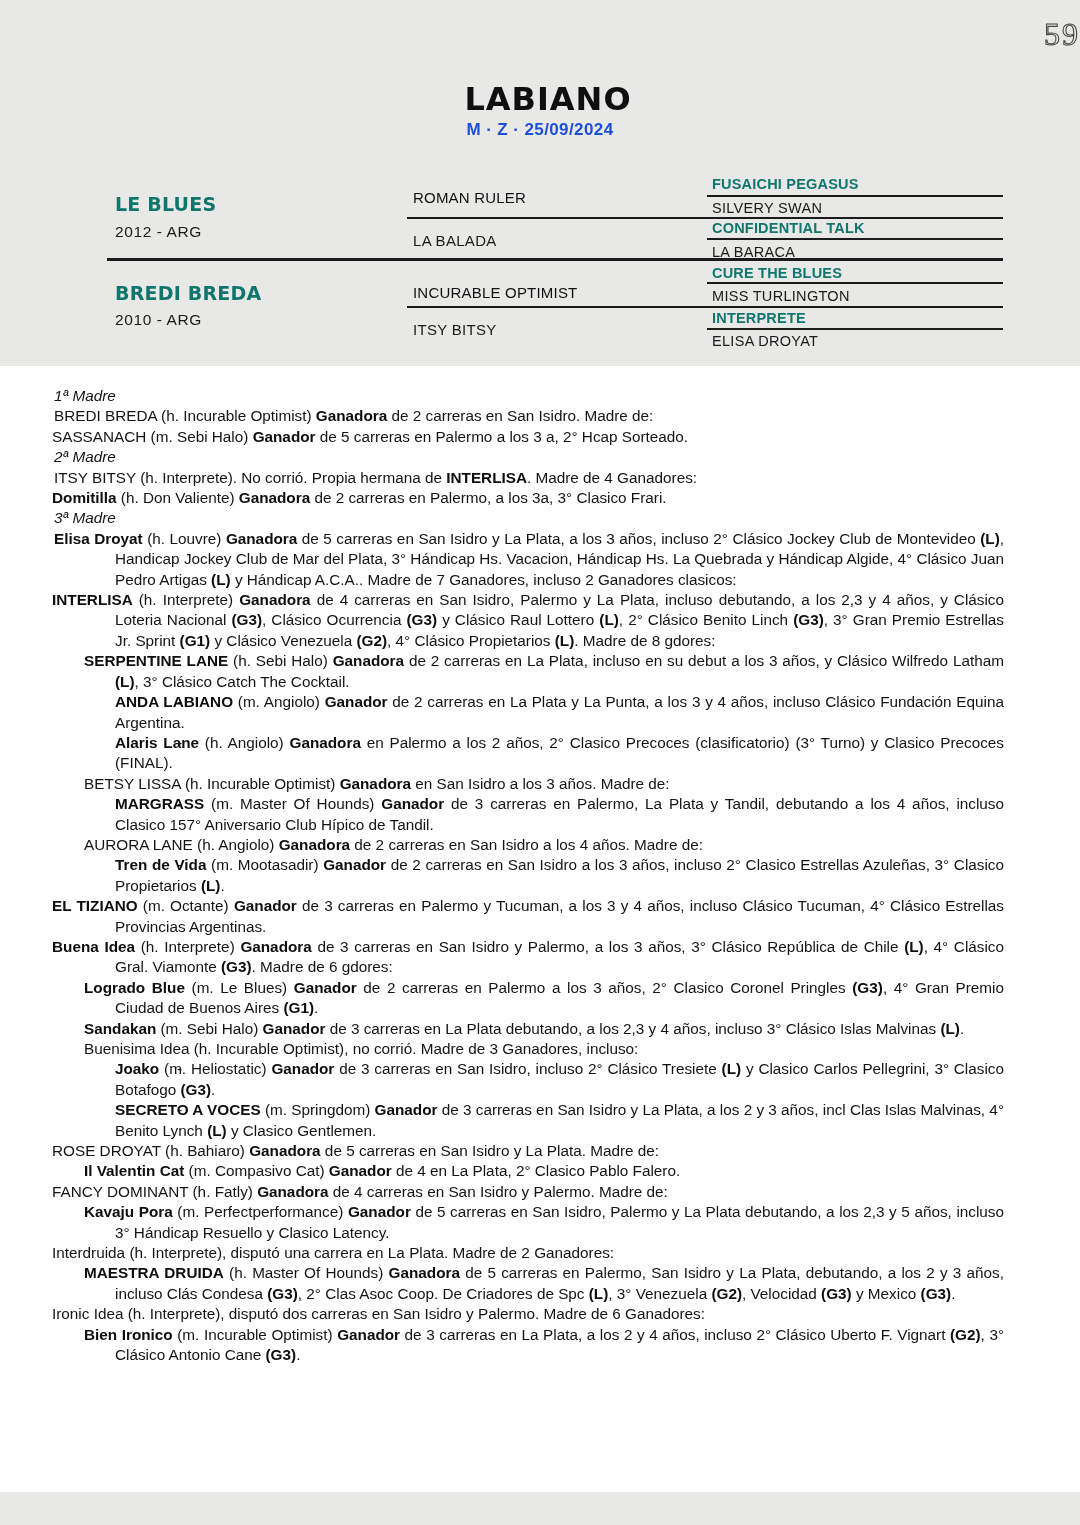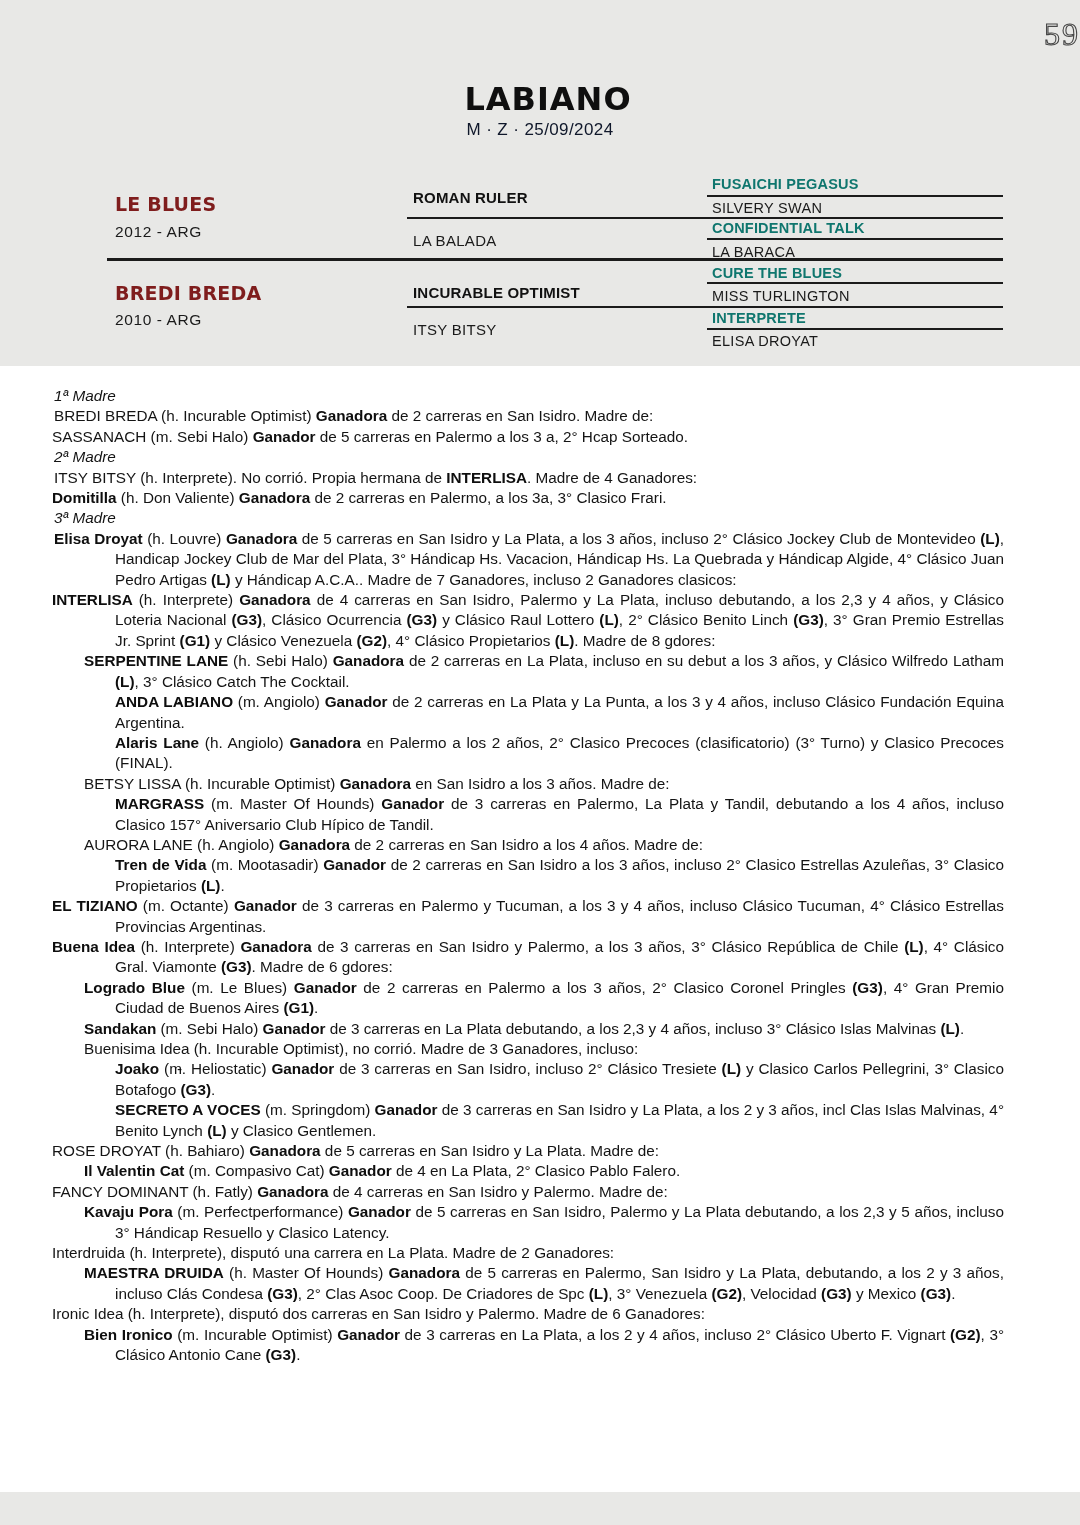--- a/index.html
+++ b/index.html
@@ -18,29 +18,29 @@
   @supports (-webkit-text-stroke: 1px black){
     .pnum{color:transparent;-webkit-text-stroke:1.1px #474747}
   }
   .title{
     position:absolute;top:72px;left:0;width:100%;margin:8px;text-align:center;
     font-family:"DejaVu Sans",sans-serif;font-size:32px;font-weight:700;
     letter-spacing:1px;color:#0f0f0f;
   }
   .subtitle{
     position:absolute;top:120px;left:0;width:100%;text-align:center;
-    font-size:17px;font-weight:400;letter-spacing:.4px;color:#0f172a;
+    font-size:17px;font-weight:700;letter-spacing:.4px;color:#1d4ed8;
   }
 
   
   .subj-name{position:absolute;left:115px;font-family:"DejaVu Sans",sans-serif;
-    font-size:19px;font-weight:700;letter-spacing:.2px;color:#7f1d1d;white-space:nowrap}
+    font-size:19px;font-weight:700;letter-spacing:.2px;color:#0f766e;white-space:nowrap}
   .subj-detail{position:absolute;left:115px;font-size:15.5px;letter-spacing:.6px;color:#1a1a1a;white-space:nowrap}
   .par{position:absolute;left:413px;font-size:15px;letter-spacing:.3px;color:#1a1a1a;white-space:nowrap}
-  .par.b{font-weight:700;letter-spacing:.2px;color:#111}
+  .par.b{font-weight:400;letter-spacing:.2px;color:#111}
   .gp{position:absolute;left:712px;font-size:14.5px;letter-spacing:.3px;color:#1a1a1a;white-space:nowrap}
   .gp.b{font-weight:700;letter-spacing:.2px;color:#0f766e}
   .rule{position:absolute;height:2px;background:#1b1b1b}
 
   
   .notes{
     position:absolute;left:115px;top:386px;width:889px;
     font-size:15.3px;line-height:20.4px;color:#141414;
     text-align:justify;hyphens:none;
   }

